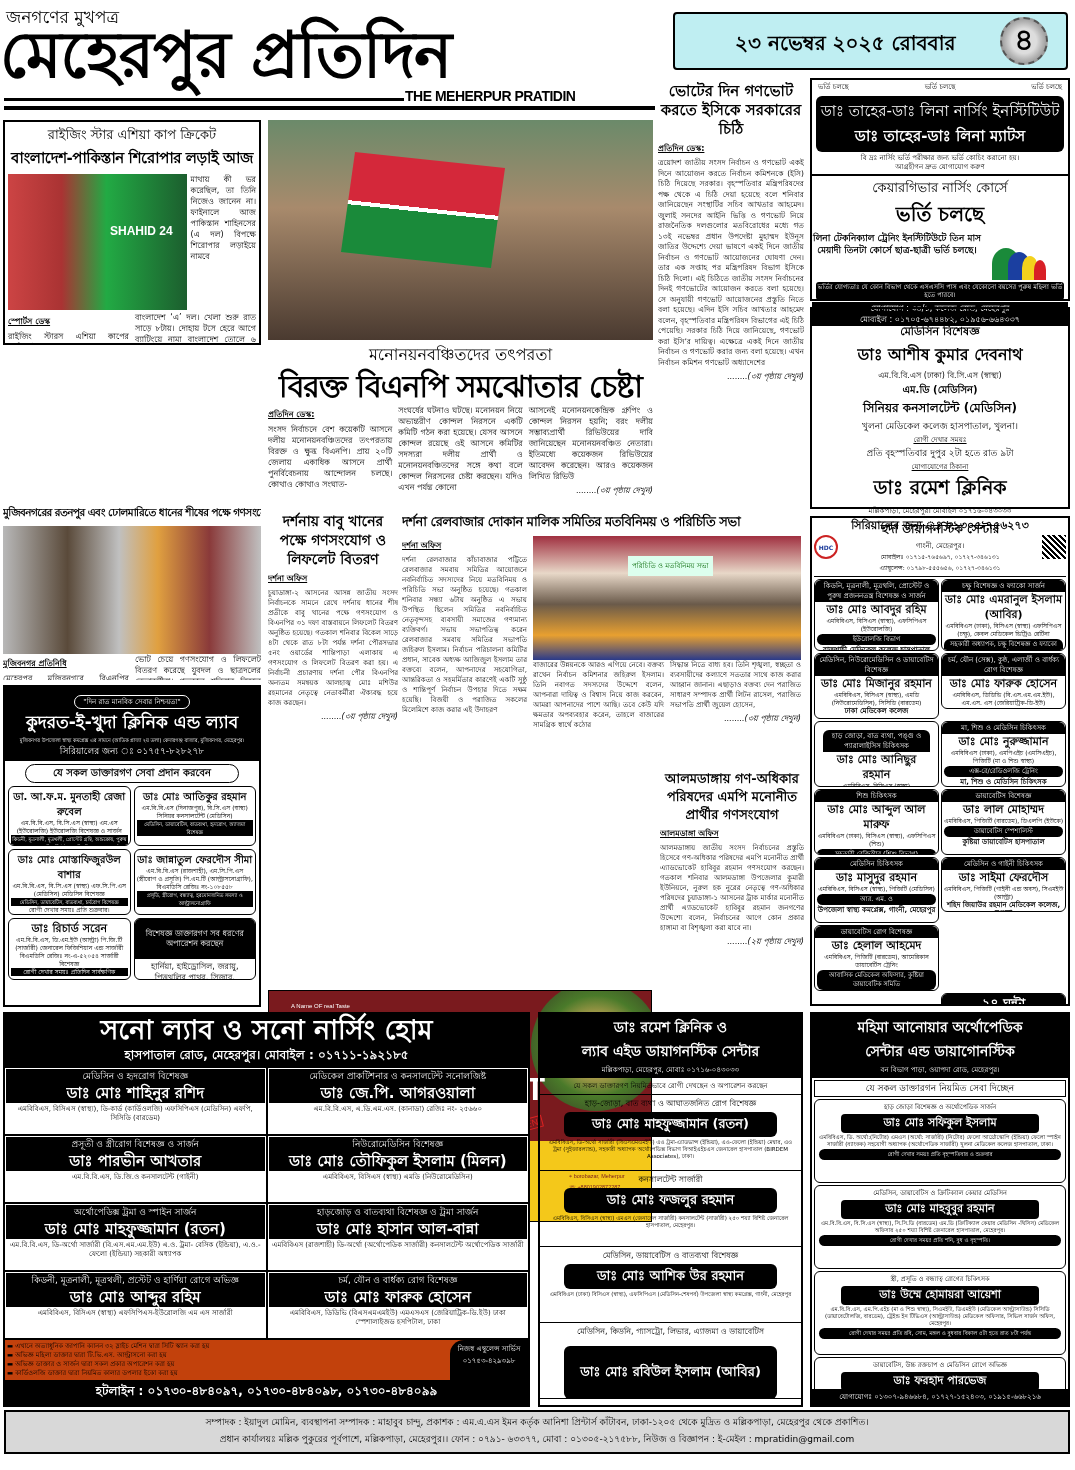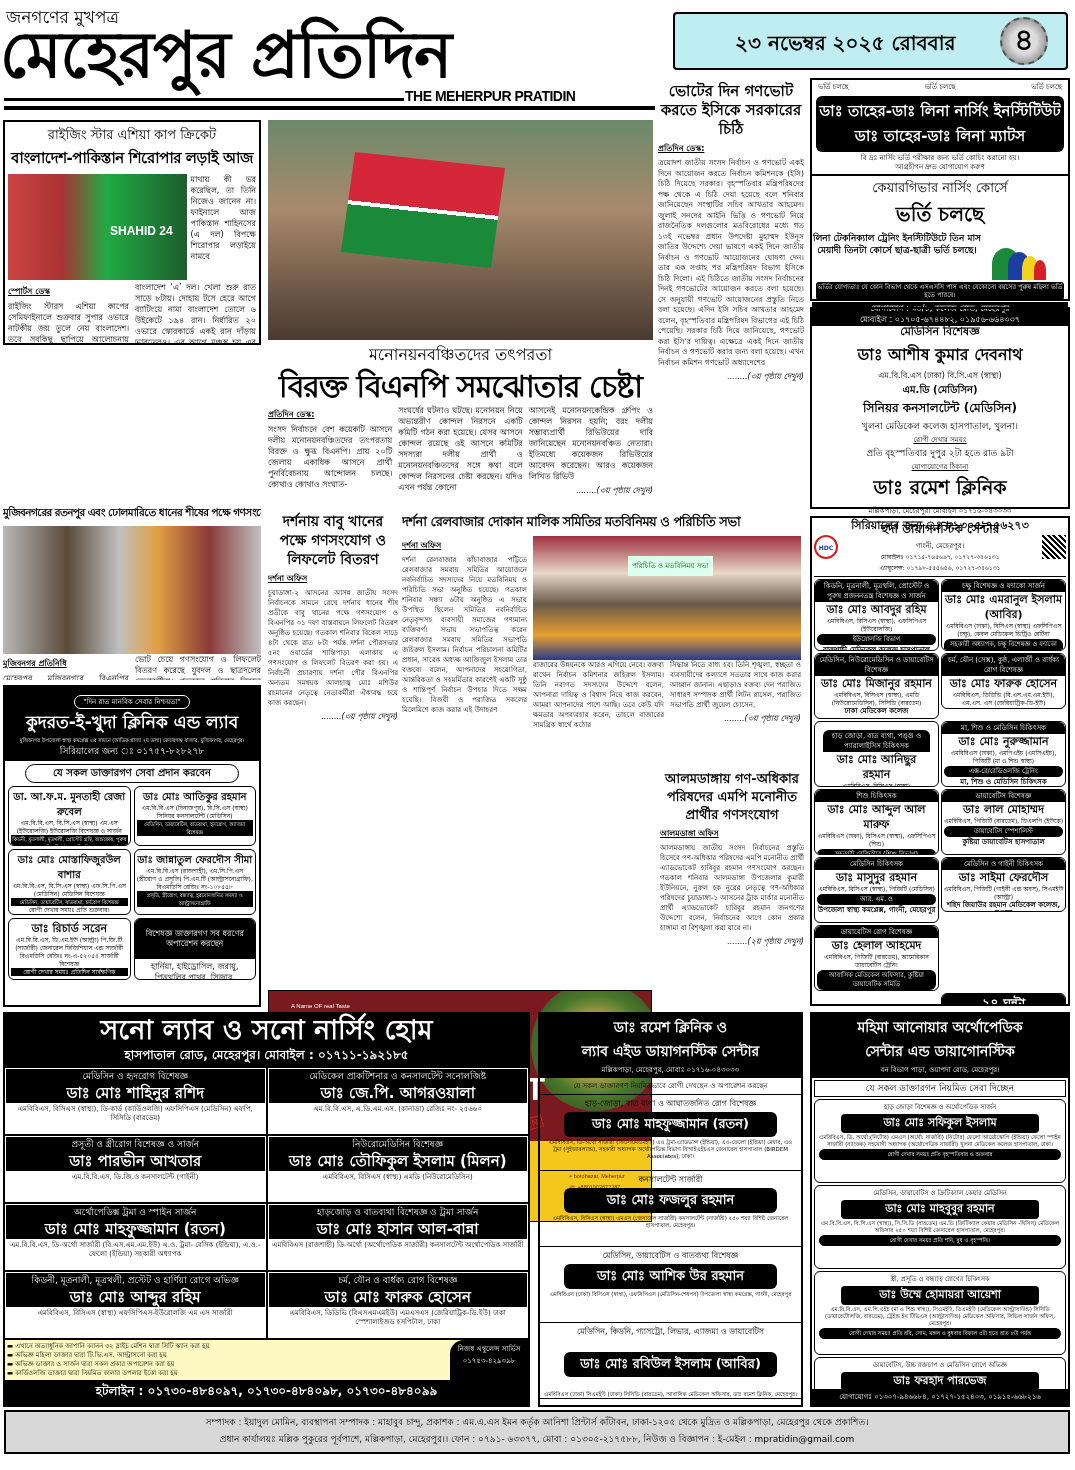--- a/index.html
+++ b/index.html
@@ -43,21 +43,21 @@
   <div class="more">........(৩য় পৃষ্ঠায় দেখুন)</div>
 </div>
 
 <div class="abs box" style="left:810px;top:78px;width:260px;height:223px;">
   <div style="display:flex;justify-content:space-between;font-size:7px;padding:1px 6px;">
     <span>ভর্তি চলছে</span>
     <span>ভর্তি চলছে</span>
     <span>ভর্তি চলছে</span>
   </div>
   <div class="blk c" style="margin:2px 4px;border-radius:6px;padding:3px;">
-    <div style="font-size:15px;font-weight:bold;">ডাঃ তাহের-ডাঃ লিনা নার্সিং ইনস্টিটিউট</div>
+    <div style="font-size:15px;font-weight:normal;">ডাঃ তাহের-ডাঃ লিনা নার্সিং ইনস্টিটিউট</div>
     <div style="font-size:15px;font-weight:bold;">ডাঃ তাহের-ডাঃ লিনা ম্যাটস</div>
   </div>
   <div class="c" style="font-size:7px;line-height:9px;border-bottom:2px solid #000;padding-bottom:2px;">
     <div>বি দ্রঃ নার্সিং ভর্তি পরীক্ষার জন্য ভর্তি কোচিং করানো হয়।</div>
     <div>আগ্রহীগন দ্রুত যোগাযোগ করুণ</div>
   </div>
   <div class="c" style="font-size:13px;margin-top:2px;">কেয়ারগিভার নার্সিং কোর্সে</div>
   <div class="c" style="font-size:20px;font-weight:bold;">ভর্তি চলছে</div>
   <div style="display:flex;">
     <div class="c" style="font-size:9px;line-height:12px;width:170px;font-weight:bold;">লিনা টেকনিক্যাল ট্রেনিং ইনস্টিটিউটে তিন মাস মেয়াদী তিনটা কোর্সে ছাত্র-ছাত্রী ভর্তি চলছে।</div>
@@ -88,21 +88,21 @@
   <div style="font-size:7px;text-decoration:underline;">যোগাযোগের ঠিকানা</div>
   <div style="font-size:19px;font-weight:bold;">ডাঃ রমেশ ক্লিনিক</div>
   <div style="font-size:7px;">মল্লিকপাড়া, মেহেরপুর। মোবাইল ০১৭১৬-০৪৩০৩৩</div>
   <div style="font-size:11px;font-weight:bold;">সিরিয়ালের জন্য ঃ ০১৩০৫-৭৫৬২৭৩</div>
 </div>
 
 <div class="abs box" style="left:3px;top:120px;width:258px;height:225px;padding:3px;overflow:hidden;">
   <div class="c" style="font-size:13px;">রাইজিং স্টার এশিয়া কাপ ক্রিকেট</div>
   <div class="c" style="font-size:15px;font-weight:bold;letter-spacing:-0.5px;">বাংলাদেশ-পাকিস্তান শিরোপার লড়াই আজ</div>
   <div style="display:flex;margin-top:3px;">
-    <div class="photo" style="width:180px;height:106px;background:linear-gradient(90deg,#c44 0%,#a33 30%,#2a4 55%,#1c5e2e 100%);">
+    <div class="photo" style="width:180px;height:136px;background:linear-gradient(90deg,#c44 0%,#a33 30%,#2a4 55%,#1c5e2e 100%);">
       <div style="position:absolute;left:102px;top:50px;color:#fff;font-weight:bold;font-size:12px;text-align:center;font-family:'Liberation Sans',sans-serif;">SHAHID 24</div>
     </div>
     <div class="t" style="width:70px;padding-left:4px;">মাথায় কী ভর করেছিল, তা তিনি নিজেও জানেন না। ফাইনালে আজ পাকিস্তান শাহিনসের (এ দল) বিপক্ষে শিরোপার লড়াইয়ে নামবে</div>
   </div>
   <div style="display:flex;gap:6px;margin-top:2px;">
     <div style="width:122px;">
       <div class="byline">স্পোর্টস ডেস্ক</div>
       <div class="t">রাইজিং স্টারস এশিয়া কাপের সেমিফাইনালে শুক্রবার সুপার ওভারে নাটকীয় জয় তুলে নেয় বাংলাদেশ। তবে সবকিছু ছাপিয়ে আলোচনায় অধিনায়ক আকবর আলীর থ্রো। ভারত ‘এ’ দলকে হারিয়ে ফাইনাল নিশ্চিত করে সেই থ্রো’র ব্যাখ্যা দিতে পারেননি তিনি নিজেও। পুরস্কার বিতরণী অনুষ্ঠানে সবার কাছে ক্ষমাপ্রার্থনা করেন আকবর জানান, সেই মুহূর্তে তার</div>
     </div>
     <div style="width:122px;">
@@ -385,21 +385,21 @@
         <div class="c" style="font-size: 9px;">কিডনী, মূত্রনালী, মূত্রথলী, প্রস্টেট ও হার্ণিয়া রোগে অভিজ্ঞ</div>
         <div class="c" style="font-size: 15px; font-weight: bold; line-height: 19px;">ডাঃ মোঃ আব্দুর রহিম</div>
         <div class="c" style="background: rgb(255, 255, 255); color: rgb(0, 0, 0); font-size: 7px; line-height: 9px; height: 30px; padding: 2px;">এমবিবিএস, বিসিএস (স্বাস্থ্য) এফসিপিএস-ইউরোলজি এম এস সার্জারী</div>
       </div>
       <div style="border: 1px solid rgb(255, 255, 255);">
         <div class="c" style="font-size: 9px;">চর্ম, যৌন ও বার্ধক্য রোগ বিশেষজ্ঞ</div>
         <div class="c" style="font-size: 15px; font-weight: bold; line-height: 19px;">ডাঃ মোঃ ফারুক হোসেন</div>
         <div class="c" style="background: rgb(255, 255, 255); color: rgb(0, 0, 0); font-size: 7px; line-height: 9px; height: 30px; padding: 2px;">এমবিবিএস, ডিডিভি (বিএসএমএমইউ) এমএসএস (জেরিয়াট্রিক-ডি.ইউ) ঢাকা স্পেশালাইজড হসপিটাল, ঢাকা</div>
       </div>
     </div>
-  <div style="display:flex;background:#fef9c3;color:#000;margin-top:2px;">
+  <div style="display:flex;background:#c2410c;color:#000;margin-top:2px;">
     <div style="flex:1;font-size:6.5px;line-height:9px;padding:2px;">
       <div>▬ <span>এখানে অত্যাধুনিক জাপানি ক্যানন ৩২ স্লাইচ মেশিন দ্বারা সিটি স্ক্যান করা হয়</span></div>
       <div>▬ <span>অভিজ্ঞ মহিলা ডাক্তার দ্বারা টি.ভি.এস. আল্ট্রাসনো করা হয়</span></div>
       <div>▬ <span>অভিজ্ঞ ডাক্তার ও সার্জন দ্বারা সকল প্রকার অপারেশন করা হয়</span></div>
       <div>▬ <span>কার্ডিওলজি ডাক্তার দ্বারা নিয়মিত কালার ডপলার ইকো করা হয়</span></div>
     </div>
     <div class="blk c" style="width:78px;font-size:7px;border-radius:14px 0 0 0;padding:3px;">নিজস্ব এম্বুলেন্স সার্ভিস ০১৭৫৩-৪২৯৩৯৮</div>
   </div>
   <div class="c" style="font-size:12px;font-weight:bold;margin-top:2px;">হটলাইন : ০১৭৩০-৪৮৪০৯৭, ০১৭৩০-৪৮৪০৯৮, ০১৭৩০-৪৮৪০৯৯</div>
 </div>
@@ -422,21 +422,21 @@
         <div class="blk" style="font-size: 13px; font-weight: bold; border-radius: 6px; margin: 2px 20px; padding: 2px;">ডাঃ মোঃ ফজলুর রহমান</div>
         <div class="small" style="font-size: 5.5px; line-height: 7px;">এমবিবিএস, বিসিএস (স্বাস্থ্য) এমএস (জেনারেল সার্জারী) কনসালটেন্ট (সার্জারী) ২৫০ শয্যা বিশিষ্ট জেনারেল হাসপাতাল, মেহেরপুর।</div>
       </div>
       <div class="c" style="border-bottom: 1.5px solid rgb(0, 0, 0); padding: 2px 4px; height: 76px;">
         <div style="font-size: 8px;">মেডিসিন, ডায়াবেটিস ও বাতব্যথা বিশেষজ্ঞ</div>
         <div class="blk" style="font-size: 13px; font-weight: bold; border-radius: 6px; margin: 2px 20px; padding: 2px;">ডাঃ মোঃ আশিক উর রহমান</div>
         <div class="small" style="font-size: 5.5px; line-height: 7px;">এমবিবিএস (ঢাকা) বিসিএস (স্বাস্থ্য), এফসিপিএস (মেডিসিন-শেষপর্ব) উপজেলা স্বাস্থ্য কমপ্লেক্স, গাংনী, মেহেরপুর</div>
       </div>
       <div class="c" style="border-bottom: 1.5px solid rgb(0, 0, 0); padding: 2px 4px; height: 76px;">
         <div style="font-size: 8px;">মেডিসিন, কিডনি, গ্যাসট্রো, লিভার, এ্যাজমা ও ডায়াবেটিস</div>
-        <div class="blk" style="font-size: 13px; font-weight: bold; border-radius: 6px; margin: 14px 20px; padding: 2px;">ডাঃ মোঃ রবিউল ইসলাম (আবির)</div>
+        <div class="blk" style="font-size: 13px; font-weight: bold; border-radius: 6px; margin: 8px 20px; padding: 16px;">ডাঃ মোঃ রবিউল ইসলাম (আবির)</div>
         <div class="small" style="font-size: 5.5px; line-height: 7px;">এমবিবিএস (ঢাকা) সিএমইউ (ঢাকা) সিসিডি (বারডেম), আবাসিক মেডিকেল অফিসার, ডাঃ রমেশ ক্লিনিক, মেহেরপুর।</div>
       </div>
     </div>
 </div>
 
 <div class="abs box" style="left:810px;top:1012px;width:260px;height:395px;overflow:hidden;">
   <div class="blk c" style="padding:2px;">
     <div style="font-size:14px;font-weight:bold;">মহিমা আনোয়ার অর্থোপেডিক</div>
     <div style="font-size:14px;font-weight:bold;">সেন্টার এন্ড ডায়াগোনস্টিক</div>
     <div style="font-size:7px;">বন বিভাগ পাড়া, ওয়াপদা রোড, মেহেরপুর।</div>

